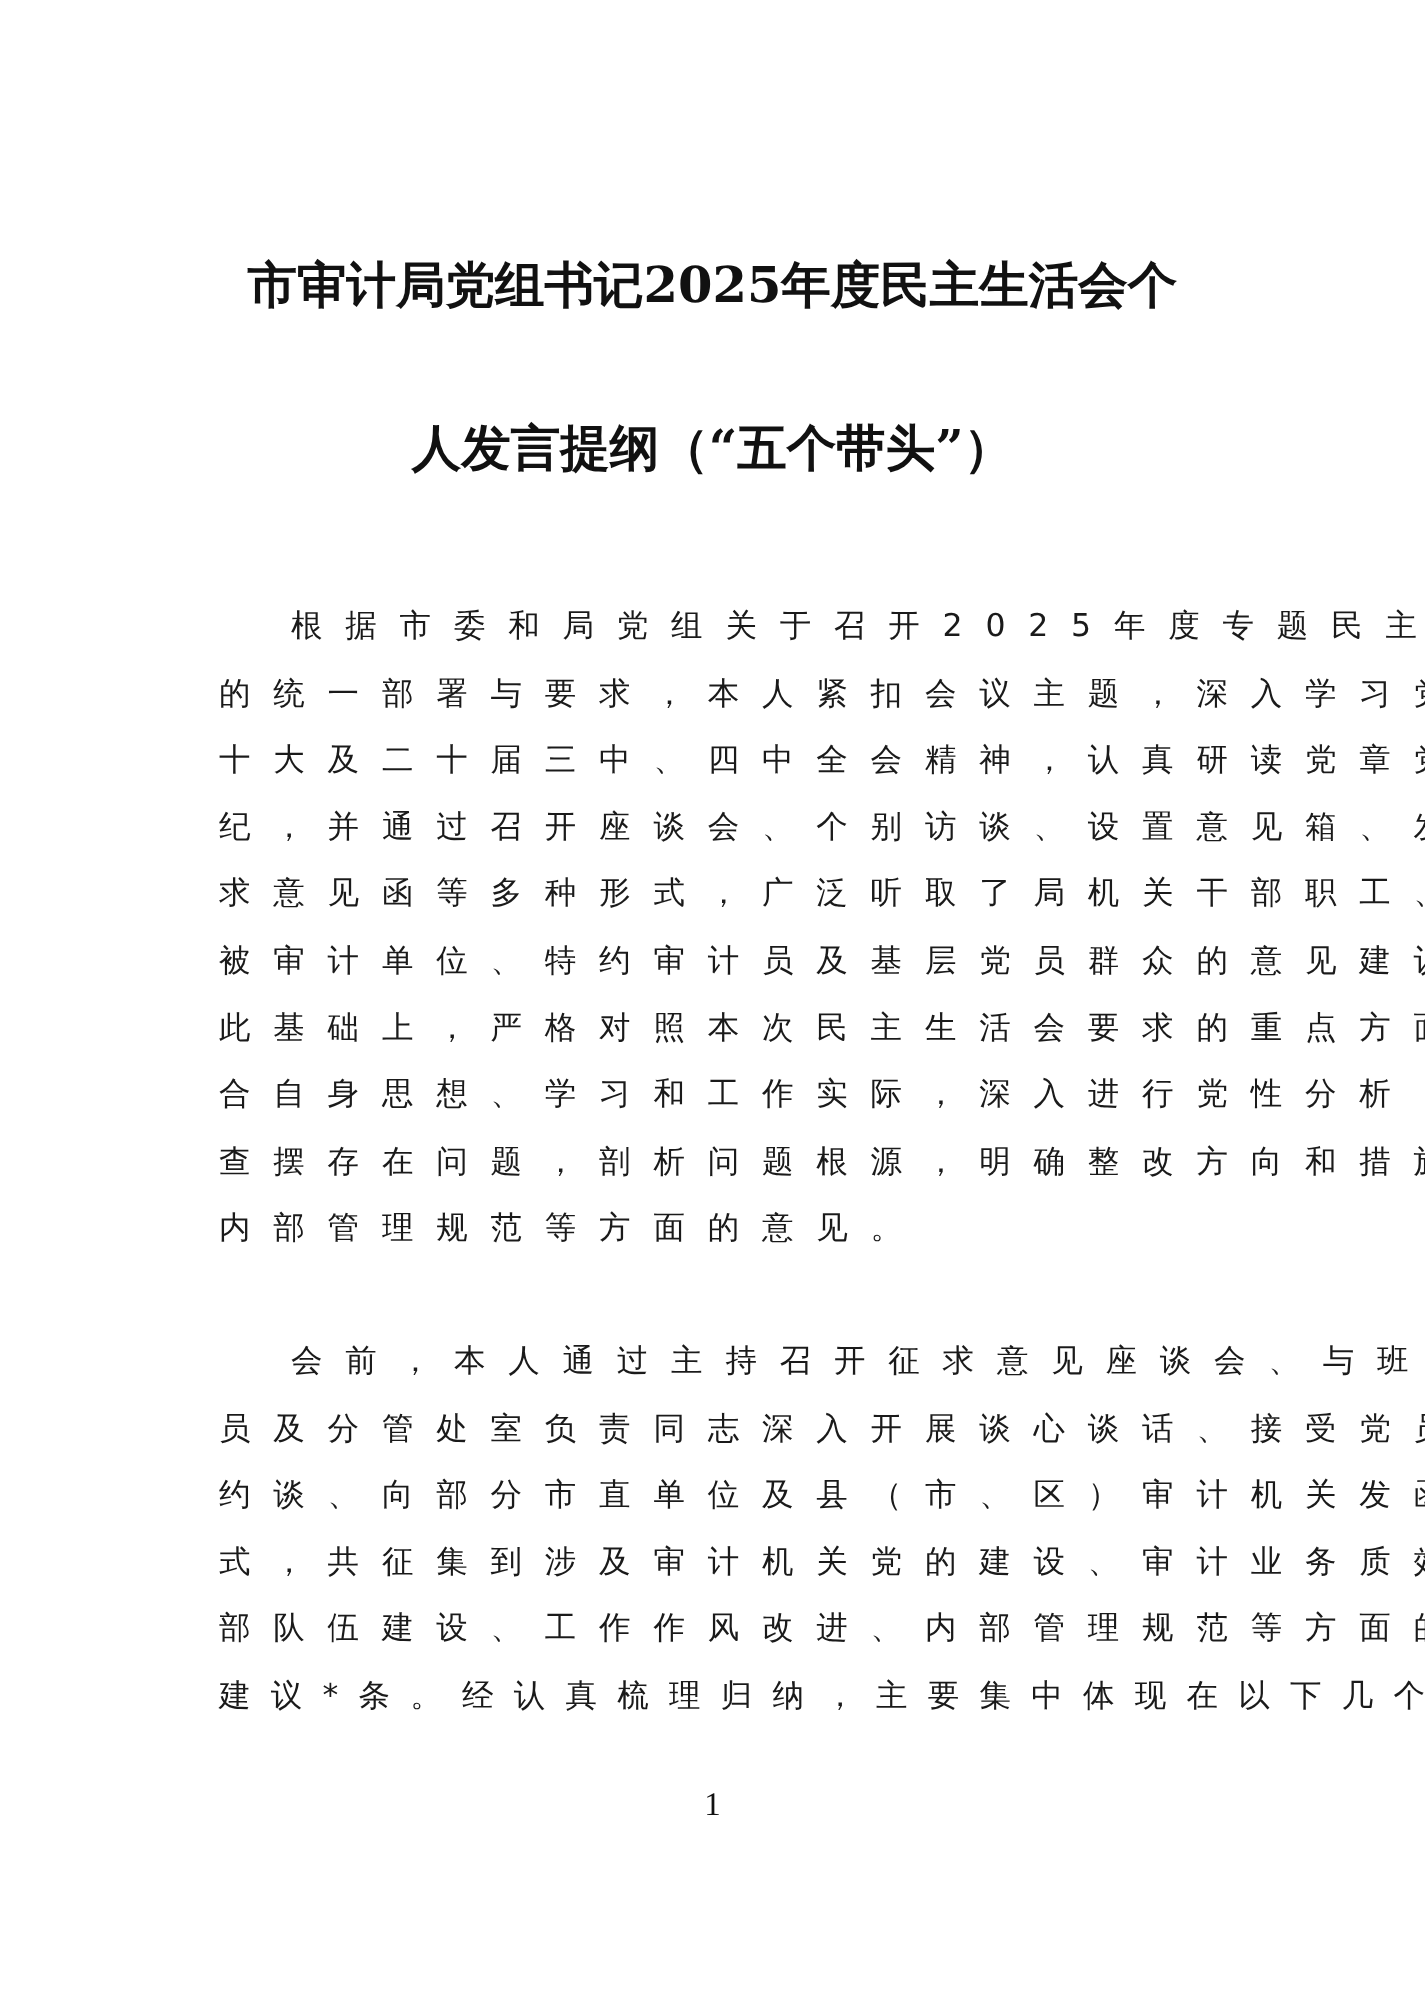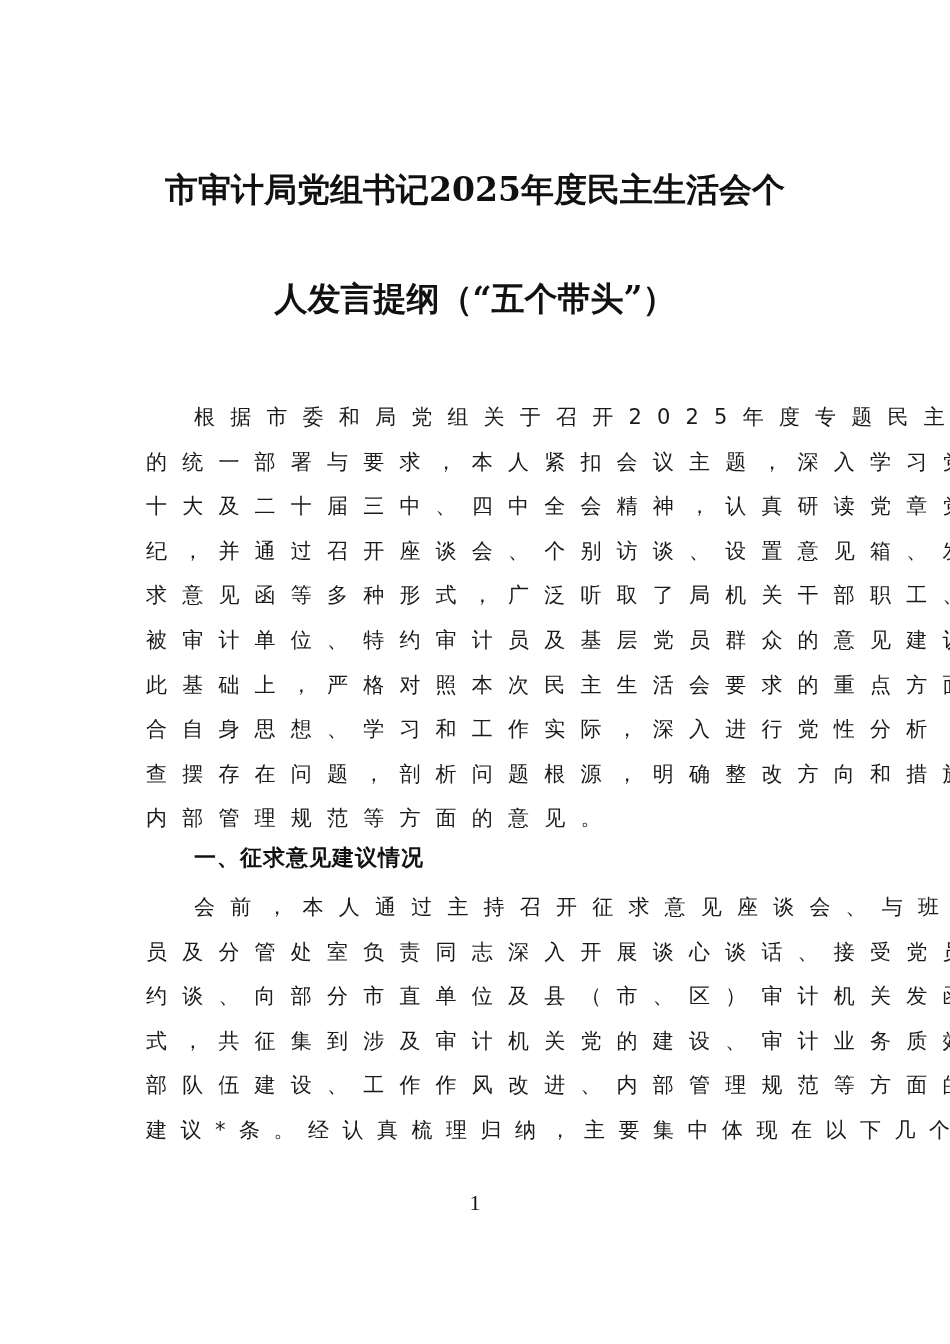--- a/index.html
+++ b/index.html
@@ -46,21 +46,20 @@
     <span class="line">十大及二十届三中、四中全会精神，认真研读党章党规党</span>
     <span class="line">纪，并通过召开座谈会、个别访谈、设置意见箱、发放征</span>
     <span class="line">求意见函等多种形式，广泛听取了局机关干部职工、部分</span>
     <span class="line">被审计单位、特约审计员及基层党员群众的意见建议。在</span>
     <span class="line">此基础上，严格对照本次民主生活会要求的重点方面，结</span>
     <span class="line">合自身思想、学习和工作实际，深入进行党性分析，深刻</span>
     <span class="line">查摆存在问题，剖析问题根源，明确整改方向和措施。现</span>
     <span class="line">内部管理规范等方面的意见。</span>
   </div>
 
-  <div class="heading">一、征求意见建议情况</div>
 
   <div class="body p2">
     <span class="line indent">会前，本人通过主持召开征求意见座谈会、与班子成</span>
     <span class="line">员及分管处室负责同志深入开展谈心谈话、接受党员干部</span>
     <span class="line">约谈、向部分市直单位及县（市、区）审计机关发函等方</span>
     <span class="line">式，共征集到涉及审计机关党的建设、审计业务质效、干</span>
     <span class="line">部队伍建设、工作作风改进、内部管理规范等方面的意见</span>
     <span class="line" style="letter-spacing:13.5px">建议*条。经认真梳理归纳，主要集中体现在以下几个方面。</span>
   </div>
 

